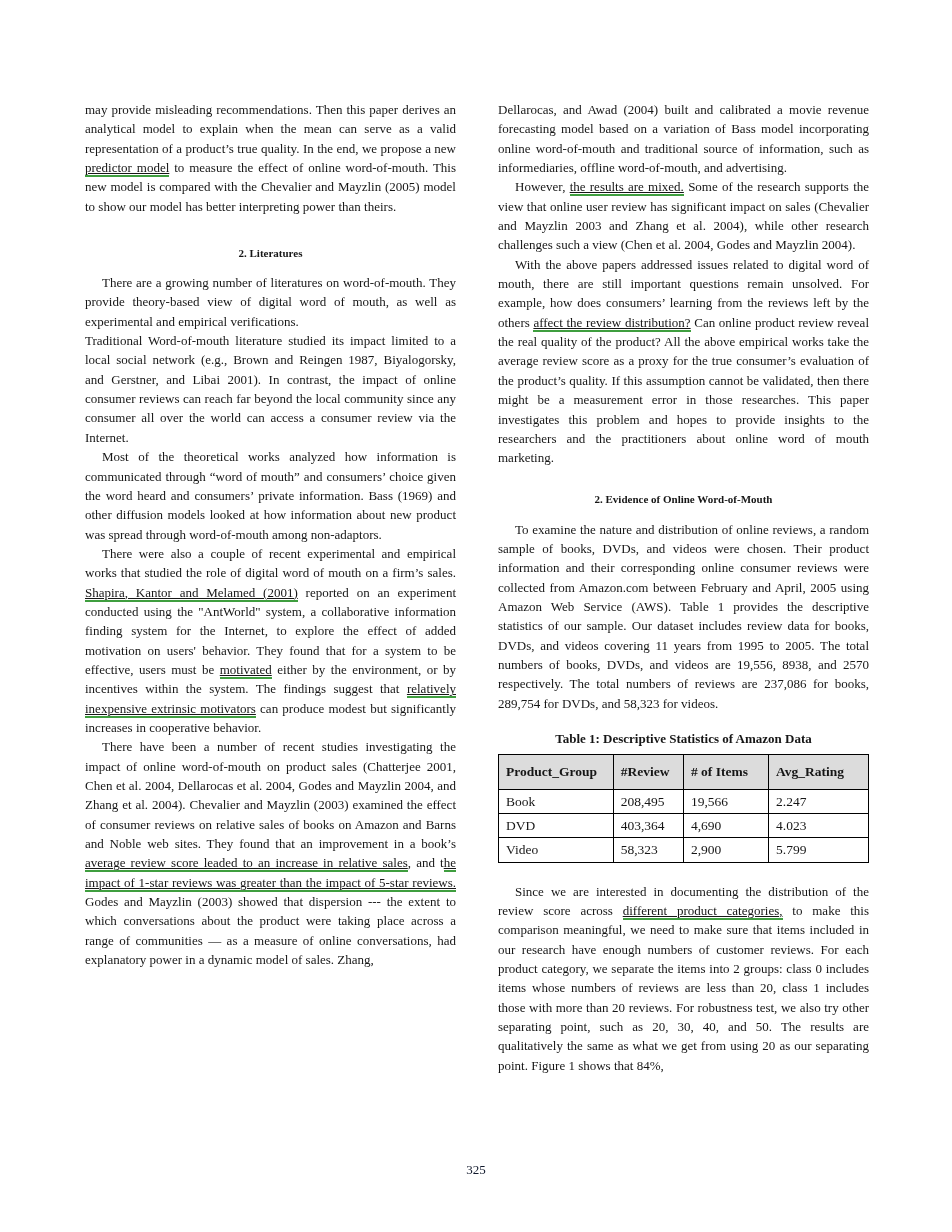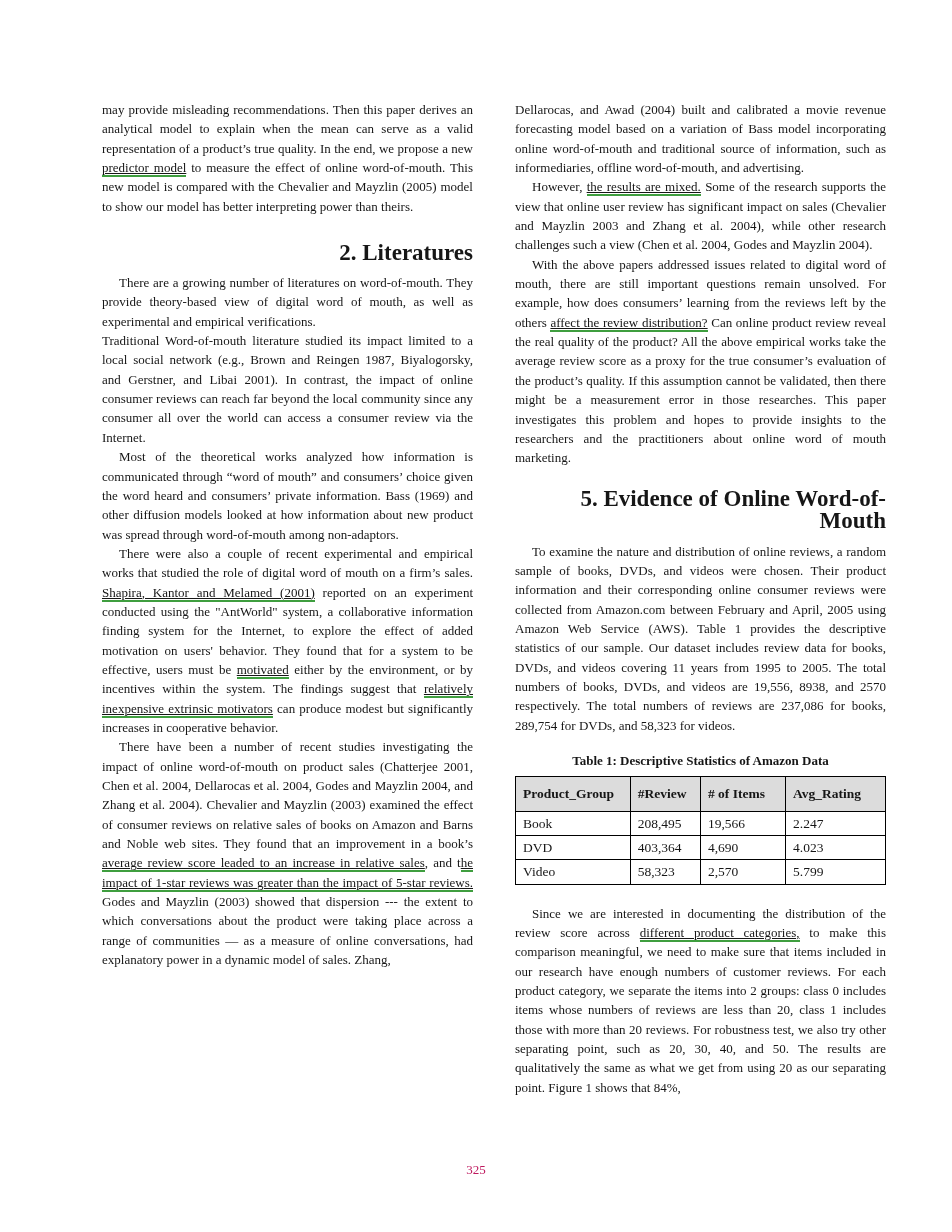--- a/index.html
+++ b/index.html
@@ -1,32 +1,32 @@
 <!DOCTYPE html>
 <html><head>
 <meta charset="utf-8">
 <style>
   html,body { margin:0; padding:0; background:#ffffff; }
   .page {
     position:relative; width:952px; height:1232px; background:#ffffff;
     font-family:"Liberation Serif", serif; color:#161616; overflow:hidden;
   }
-  .content { position:absolute; left:102px; top:100px; width:784px; display:flex; gap:42px; }
+  .content { position:absolute; left:85px; top:100px; width:784px; display:flex; gap:42px; }
   .col { width:371px; font-size:13px; line-height:19.35px; text-align:justify; }
   .col p { margin:0; }
   p.ind { text-indent:17px; }
-  .heading { font-size:23px; line-height:22px; font-weight:bold; text-align:right; margin:26px 0 9px 0; }
+  .heading { font-size:11px; line-height:22px; font-weight:bold; text-align:center; margin:26px 0 9px 0; }
   .heading.h3 { margin:20px 0 10px 0; }
   .gu { text-decoration:underline; text-decoration-thickness:1px; border-bottom:2px solid #3f9e3f; }
   .tblcap { font-weight:bold; font-size:13px; margin:16px 0 6px 0; text-align:center; }
   table.t1 { border-collapse:collapse; width:100%; font-size:13.5px; table-layout:fixed;border-radius:10px; }
   table.t1 th, table.t1 td { border:1.5px solid #000; padding:2px 7px; text-align:left; overflow:hidden; }
   table.t1 th { background:#dcdcdc; font-weight:bold; padding-top:7px; padding-bottom:7px; }
   .c0 { width:31%; } .c1 { width:19%; } .c2 { width:23%; } .c3 { width:27%; }
-  .pagenum { position:absolute; top:1162px; left:0; width:100%; text-align:center; font-size:13px; color:#be185d; }
+  .pagenum { position:absolute; top:1162px; left:0; width:100%; text-align:center; font-size:13px; color:#0f172a; }
 </style>
 </head>
 <body>
 
 <div class="page">
   <div class="content">
 
     <div class="col">
       <p><span>may provide misleading recommendations. Then this paper derives an analytical model to explain when the mean can serve as a valid representation of a product’s true quality. In the end, we propose a new </span><span class="gu">predictor model</span><span> to measure the effect of online word-of-mouth. This new model is compared with the Chevalier and Mayzlin (2005) model to show our model has better interpreting power than theirs.</span></p>
 
@@ -41,21 +41,21 @@
       <p class="ind"><span>There have been a number of recent studies investigating the impact of online word-of-mouth on product sales (Chatterjee 2001, Chen et al. 2004, Dellarocas et al. 2004, Godes and Mayzlin 2004, and Zhang et al. 2004). Chevalier and Mayzlin (2003) examined the effect of consumer reviews on relative sales of books on Amazon and Barns and Noble web sites. They found that an improvement in a book’s </span><span class="gu">average review score leaded to an increase in relative sales</span><span>, and t</span><span class="gu">he impact of 1-star reviews was greater than the impact of 5-star reviews.</span><span> Godes and Mayzlin (2003) showed that dispersion --- the extent to which conversations about the product were taking place across a range of communities — as a measure of online conversations, had explanatory power in a dynamic model of sales. Zhang,</span></p>
     </div>
 
     <div class="col">
       <p>Dellarocas, and Awad (2004) built and calibrated a movie revenue forecasting model based on a variation of Bass model incorporating online word-of-mouth and traditional source of information, such as informediaries, offline word-of-mouth, and advertising.</p>
 
       <p class="ind"><span>However, </span><span class="gu">the results are mixed.</span><span> Some of the research supports the view that online user review has significant impact on sales (Chevalier and Mayzlin 2003 and Zhang et al. 2004), while other research challenges such a view (Chen et al. 2004, Godes and Mayzlin 2004).</span></p>
 
       <p class="ind"><span>With the above papers addressed issues related to digital word of mouth, there are still important questions remain unsolved. For example, how does consumers’ learning from the reviews left by the others </span><span class="gu">affect the review distribution?</span><span> Can online product review reveal the real quality of the product? All the above empirical works take the average review score as a proxy for the true consumer’s evaluation of the product’s quality. If this assumption cannot be validated, then there might be a measurement error in those researches. This paper investigates this problem and hopes to provide insights to the researchers and the practitioners about online word of mouth marketing.</span></p>
 
-      <div class="heading h3">5. Evidence of Online Word-of-Mouth</div>
+      <div class="heading h3">2. Evidence of Online Word-of-Mouth</div>
 
       <p class="ind">To examine the nature and distribution of online reviews, a random sample of books, DVDs, and videos were chosen. Their product information and their corresponding online consumer reviews were collected from Amazon.com between February and April, 2005 using Amazon Web Service (AWS). Table 1 provides the descriptive statistics of our sample. Our dataset includes review data for books, DVDs, and videos covering 11 years from 1995 to 2005. The total numbers of books, DVDs, and videos are 19,556, 8938, and 2570 respectively. The total numbers of reviews are 237,086 for books, 289,754 for DVDs, and 58,323 for videos.</p>
 
       <div class="tblcap">Table 1: Descriptive Statistics of Amazon Data</div>
 
       <table class="t1">
         <colgroup>
             <col class="c0">
             <col class="c1">
             <col class="c2">
@@ -78,21 +78,21 @@
           </tr>
           <tr>
             <td>DVD</td>
             <td>403,364</td>
             <td>4,690</td>
             <td>4.023</td>
           </tr>
           <tr>
             <td>Video</td>
             <td>58,323</td>
-            <td>2,570</td>
+            <td>2,900</td>
             <td>5.799</td>
           </tr>
         </tbody>
       </table>
 
       <p class="ind" style="margin-top:19px;"><span>Since we are interested in documenting the distribution of the review score across </span><span class="gu">different product categories,</span><span> to make this comparison meaningful, we need to make sure that items included in our research have enough numbers of customer reviews. For each product category, we separate the items into 2 groups: class 0 includes items whose numbers of reviews are less than 20, class 1 includes those with more than 20 reviews. For robustness test, we also try other separating point, such as 20, 30, 40, and 50. The results are qualitatively the same as what we get from using 20 as our separating point. Figure 1 shows that 84%,</span></p>
     </div>
 
   </div>
 

